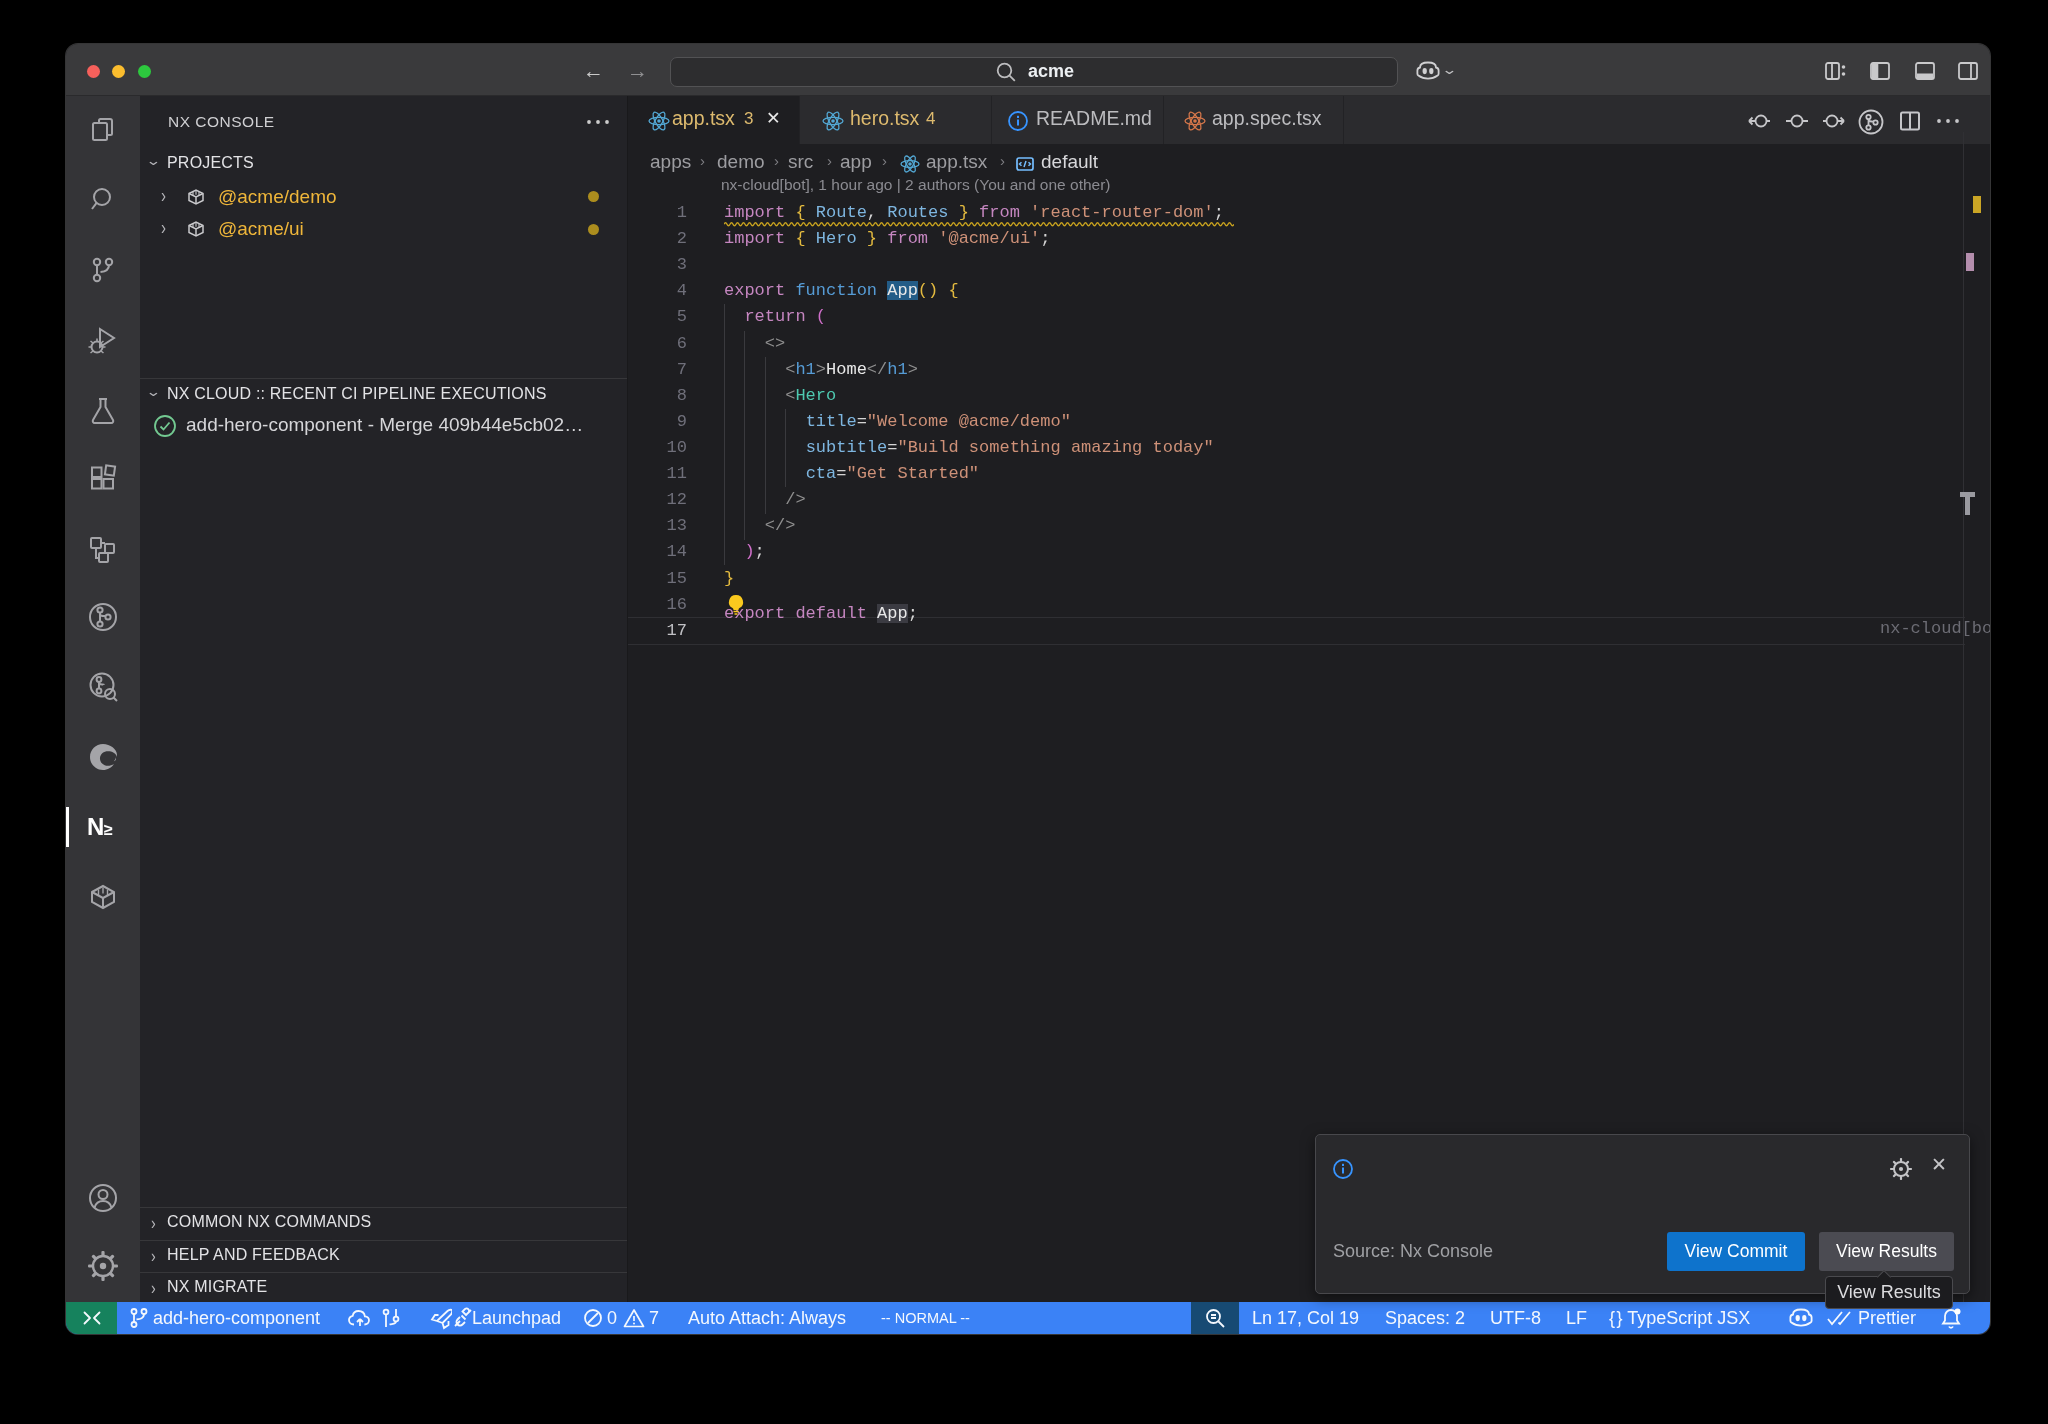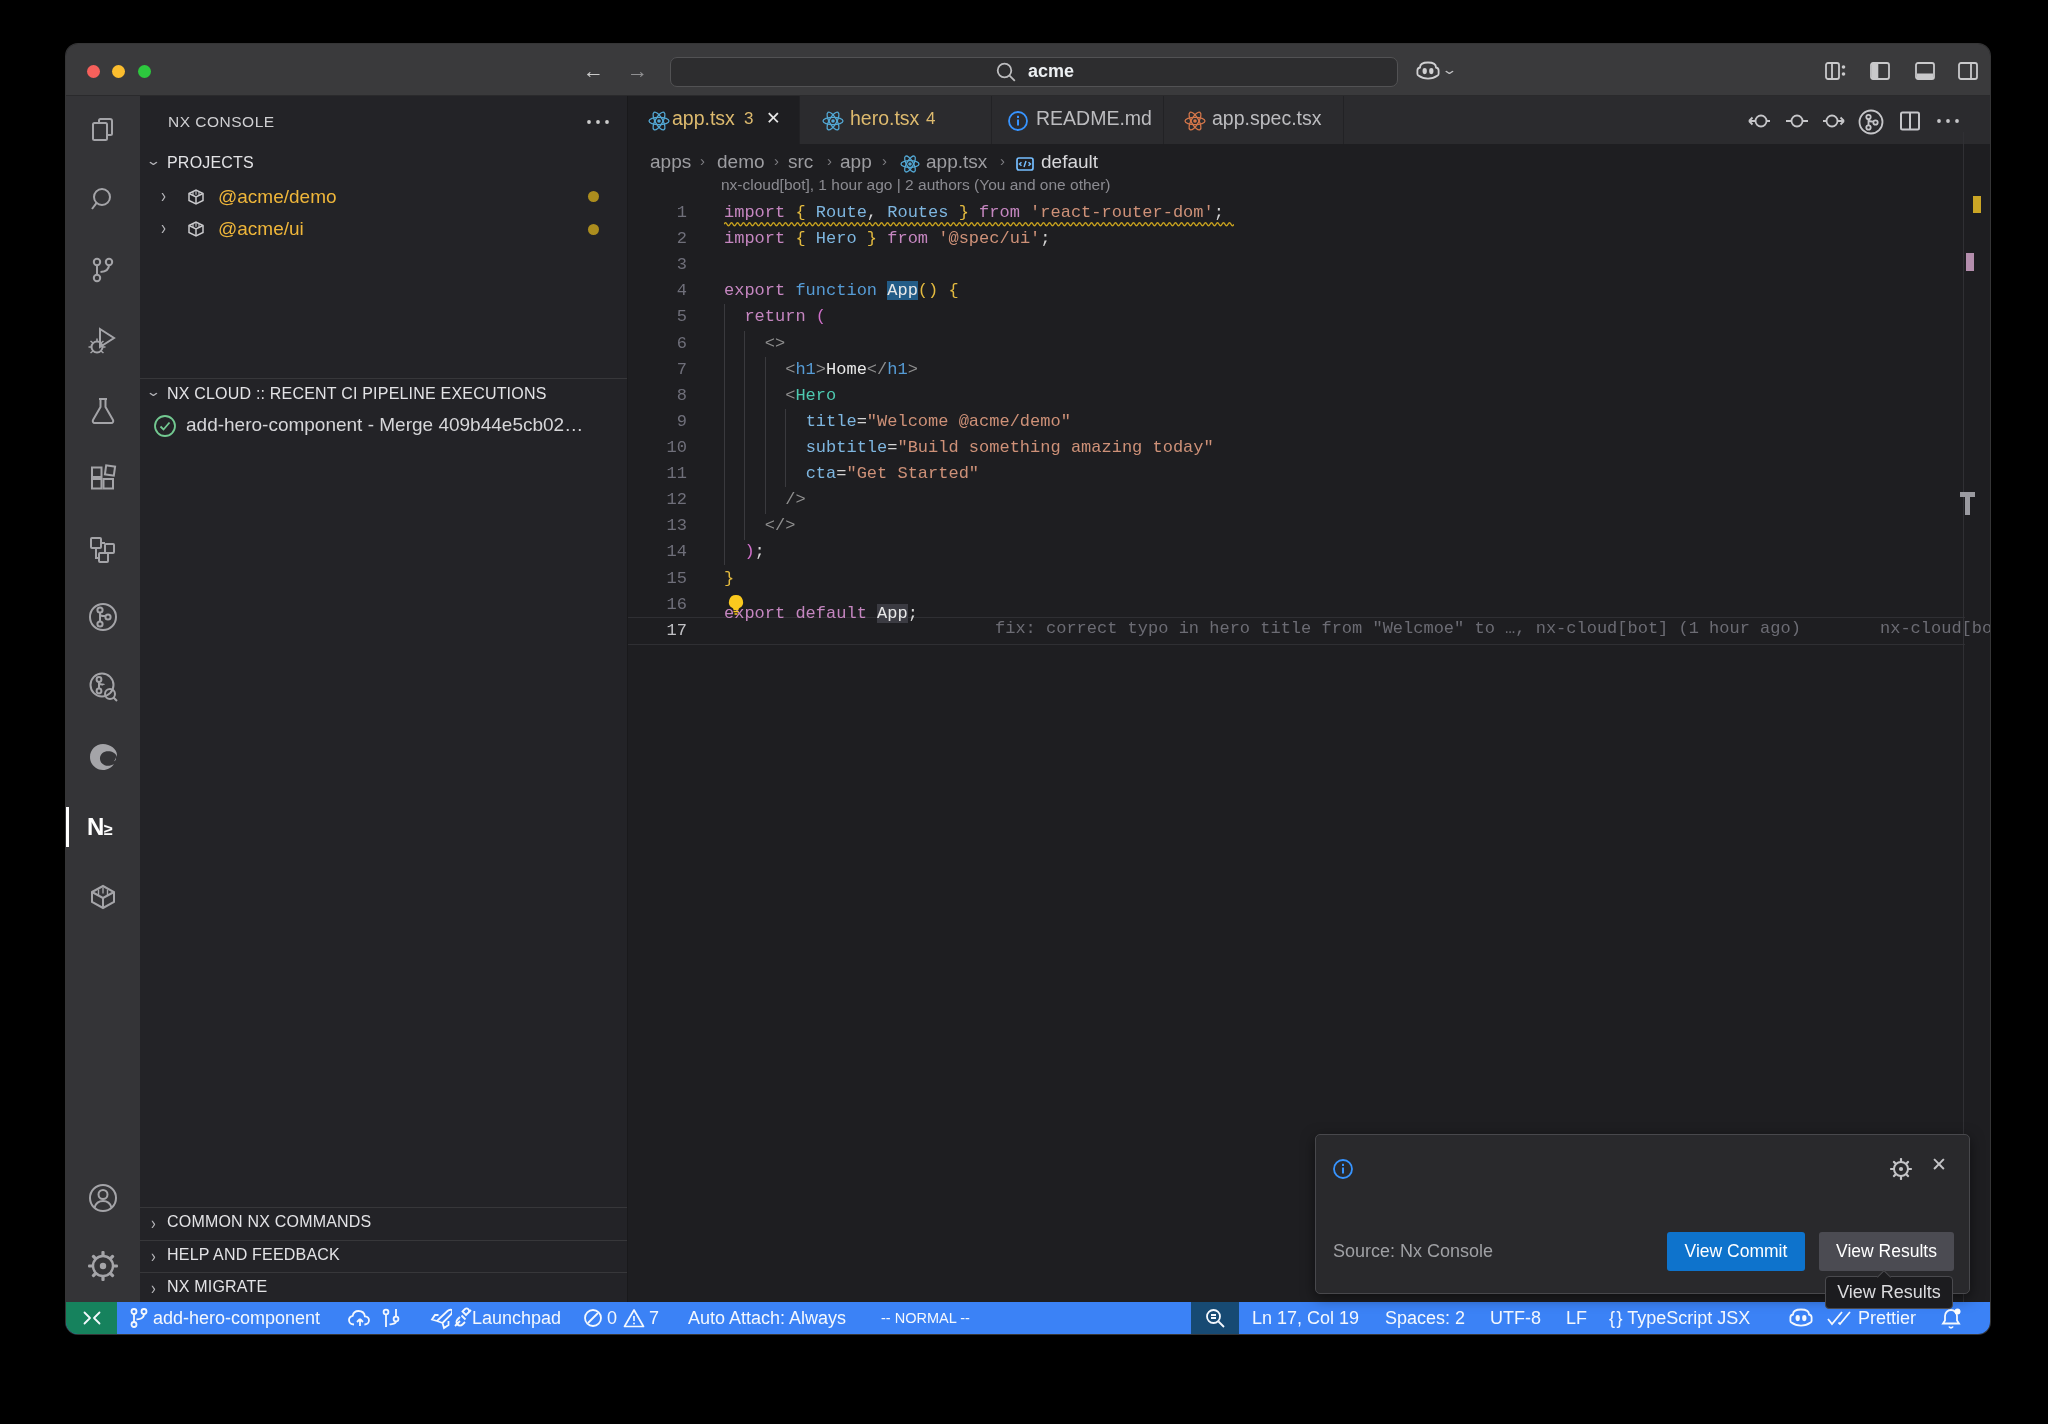--- a/index.html
+++ b/index.html
@@ -408,21 +408,21 @@
 <div class="abs" style="left:0;top:0;width:1924px;height:1258px;overflow:hidden;pointer-events:none">
 <div class="iguide" style="left:658px;top:260px;height:261px"></div>
 <div class="iguide" style="left:678.4px;top:287px;height:209px"></div>
 <div class="iguide" style="left:698.8px;top:313px;height:157px"></div>
 <div class="iguide" style="left:719.2px;top:365px;height:78px"></div>
 <div class="curline" style="left:562px;top:573px"></div>
 <div class="curline" style="left:562px;top:600px"></div>
 <div class="lnum" style="top:156.0px">1</div>
 <div class="cline" style="top:156.0px"><span class="kw">import</span> <span class="g">{</span> <span class="vb">Route</span><span class="w">,</span> <span class="vb">Routes</span> <span class="g">}</span> <span class="kw">from</span> <span class="str">'react-router-dom'</span><span class="w">;</span></div>
 <div class="lnum" style="top:182.1px">2</div>
-<div class="cline" style="top:182.1px"><span class="kw">import</span> <span class="g">{</span> <span class="vb">Hero</span> <span class="g">}</span> <span class="kw">from</span> <span class="str">'@spec/ui'</span><span class="w">;</span></div>
+<div class="cline" style="top:182.1px"><span class="kw">import</span> <span class="g">{</span> <span class="vb">Hero</span> <span class="g">}</span> <span class="kw">from</span> <span class="str">'@acme/ui'</span><span class="w">;</span></div>
 <div class="lnum" style="top:208.2px">3</div>
 <div class="lnum" style="top:234.3px">4</div>
 <div class="cline" style="top:234.3px"><span class="kw">export</span> <span class="kwb">function</span> <span class="hl4">App</span><span class="g">(</span><span class="g">)</span> <span class="g">{</span></div>
 <div class="lnum" style="top:260.4px">5</div>
 <div class="cline" style="top:260.4px">  <span class="kw">return</span> <span class="pk">(</span></div>
 <div class="lnum" style="top:286.6px">6</div>
 <div class="cline" style="top:286.6px">    <span class="jx">&lt;&gt;</span></div>
 <div class="lnum" style="top:312.7px">7</div>
 <div class="cline" style="top:312.7px">      <span class="jx">&lt;</span><span class="tag">h1</span><span class="jx">&gt;</span><span class="wt">Home</span><span class="jx">&lt;/</span><span class="tag">h1</span><span class="jx">&gt;</span></div>
 <div class="lnum" style="top:338.8px">8</div>
@@ -441,21 +441,20 @@
 <div class="cline" style="top:495.3px">  <span class="pk">)</span><span class="w">;</span></div>
 <div class="lnum" style="top:521.5px">15</div>
 <div class="cline" style="top:521.5px"><span class="g">}</span></div>
 <div class="lnum" style="top:547.6px">16</div>
 <div class="lnum cur" style="top:573.7px">17</div>
 <div class="cline" style="top:557px"><span class="kw">export</span> <span class="kw">default</span> <span class="hl17">App</span><span class="w">;</span></div>
 <svg class="abs" style="left:658px;top:177px" width="510" height="7" viewBox="0 0 510 7">
         <path d="M0 3.2 Q1.5 0.2 3 3.2 T6 3.2 T9 3.2 T12 3.2 T15 3.2 T18 3.2 T21 3.2 T24 3.2 T27 3.2 T30 3.2 T33 3.2 T36 3.2 T39 3.2 T42 3.2 T45 3.2 T48 3.2 T51 3.2 T54 3.2 T57 3.2 T60 3.2 T63 3.2 T66 3.2 T69 3.2 T72 3.2 T75 3.2 T78 3.2 T81 3.2 T84 3.2 T87 3.2 T90 3.2 T93 3.2 T96 3.2 T99 3.2 T102 3.2 T105 3.2 T108 3.2 T111 3.2 T114 3.2 T117 3.2 T120 3.2 T123 3.2 T126 3.2 T129 3.2 T132 3.2 T135 3.2 T138 3.2 T141 3.2 T144 3.2 T147 3.2 T150 3.2 T153 3.2 T156 3.2 T159 3.2 T162 3.2 T165 3.2 T168 3.2 T171 3.2 T174 3.2 T177 3.2 T180 3.2 T183 3.2 T186 3.2 T189 3.2 T192 3.2 T195 3.2 T198 3.2 T201 3.2 T204 3.2 T207 3.2 T210 3.2 T213 3.2 T216 3.2 T219 3.2 T222 3.2 T225 3.2 T228 3.2 T231 3.2 T234 3.2 T237 3.2 T240 3.2 T243 3.2 T246 3.2 T249 3.2 T252 3.2 T255 3.2 T258 3.2 T261 3.2 T264 3.2 T267 3.2 T270 3.2 T273 3.2 T276 3.2 T279 3.2 T282 3.2 T285 3.2 T288 3.2 T291 3.2 T294 3.2 T297 3.2 T300 3.2 T303 3.2 T306 3.2 T309 3.2 T312 3.2 T315 3.2 T318 3.2 T321 3.2 T324 3.2 T327 3.2 T330 3.2 T333 3.2 T336 3.2 T339 3.2 T342 3.2 T345 3.2 T348 3.2 T351 3.2 T354 3.2 T357 3.2 T360 3.2 T363 3.2 T366 3.2 T369 3.2 T372 3.2 T375 3.2 T378 3.2 T381 3.2 T384 3.2 T387 3.2 T390 3.2 T393 3.2 T396 3.2 T399 3.2 T402 3.2 T405 3.2 T408 3.2 T411 3.2 T414 3.2 T417 3.2 T420 3.2 T423 3.2 T426 3.2 T429 3.2 T432 3.2 T435 3.2 T438 3.2 T441 3.2 T444 3.2 T447 3.2 T450 3.2 T453 3.2 T456 3.2 T459 3.2 T462 3.2 T465 3.2 T468 3.2 T471 3.2 T474 3.2 T477 3.2 T480 3.2 T483 3.2 T486 3.2 T489 3.2 T492 3.2 T495 3.2 T498 3.2 T501 3.2 T504 3.2 T507 3.2 T510 3.2" stroke="#c8a21f" stroke-width="1.4" fill="none"></path>
       </svg>
 <div class="blame" style="left:655px;top:132px">nx-cloud[bot], 1 hour ago | 2 authors (You and one other)</div>
-<div class="blame17" style="left:929px;top:575px">fix: correct typo in hero title from "Welcmoe" to …, nx-cloud[bot] (1 hour ago)</div>
 <div class="blame17" style="left:1814px;top:575px;width:160px;overflow:hidden">nx-cloud[bot] 1 hour ago</div>
 <svg class="abs" style="left:660px;top:550px" width="20" height="22" viewBox="0 0 20 22">
 <path d="M10 1a7 7 0 0 1 3.5 13.1c-.6.4-1 1-1 1.7V16h-5v-.2c0-.7-.4-1.3-1-1.7A7 7 0 0 1 10 1Z" fill="#fac91e"></path>
 <path d="M7.5 17.5h5M8.5 20h3" stroke="#fac91e" stroke-width="1.6"></path>
       </svg>
 <div class="abs" style="left:1897px;top:88px;width:1px;height:1170px;background:#303034"></div>
 <div class="abs" style="left:1907px;top:152px;width:8px;height:17px;background:#caa525"></div>
 <div class="abs" style="left:1900px;top:209px;width:8px;height:18px;background:#b48ead"></div>
 <div class="abs" style="left:1894px;top:448px;width:15px;height:5px;background:#9a9aa0"></div>
 <div class="abs" style="left:1899px;top:448px;width:5px;height:23px;background:#9a9aa0"></div>

